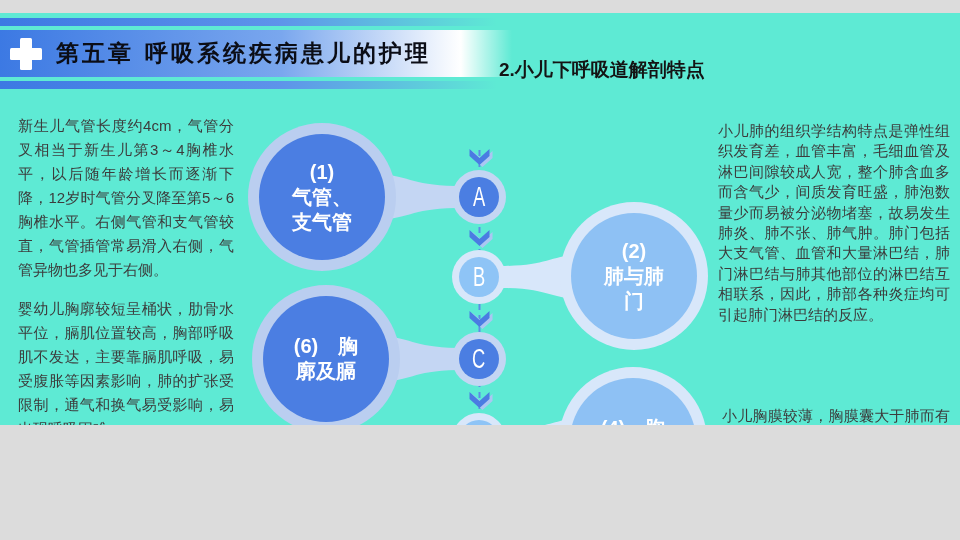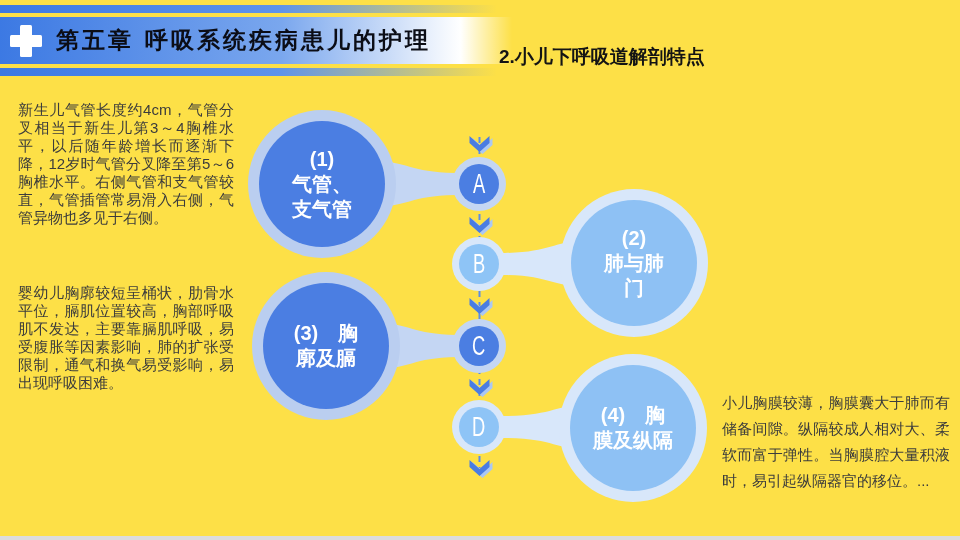--- a/index.html
+++ b/index.html
@@ -2,24 +2,24 @@
 <html><head>
 <meta charset="utf-8">
 <style>
   html,body{margin:0;padding:0;}
   body{
     font-family:"Liberation Sans", sans-serif;
     background:#dcdcdc;
   }
   .slide{
     position:relative;
-    width:960px;height:536px;
-    background:#fde047;
+    width:960px;height:412px;
+    background:#5eead4;
     overflow:hidden;
-    margin:0 auto;
+    margin:13px auto;
   }
   
   .bar-thin{
     position:absolute;left:0;height:8px;width:507px;
     background:linear-gradient(90deg,#3c79e3 0%,#5e93ea 55%,rgba(255,255,255,0) 98%);
   }
   .bar-thin.top{top:5px;}
   .bar-thin.bottom{top:68px;}
   .bar-main{
     position:absolute;left:0;top:17px;width:512px;height:47px;
@@ -38,21 +38,21 @@
   }
   .page-subtitle{
     position:absolute;left:499px;top:44px;
     font-size:19px;font-weight:bold;color:#141414;
     white-space:nowrap;
   }
   
   .para{
     position:absolute;
     font-size:15px;
-    line-height:18px;
+    line-height:24px;
     color:#3c3c3c;
     text-align:justify;
   }
   .para.l1{left:18px;top:101px;width:216px;}
   .para.l2{left:18px;top:284px;width:216px;}
   .para.r1{left:718px;top:108px;width:232px;line-height:20.4px;}
   .para.r2{left:722px;top:390px;width:228px;line-height:26px;}
   
   .diagram-svg{position:absolute;left:0;top:0;z-index:1;}
   .circle{
@@ -102,20 +102,21 @@
     </span>
     <span class="page-title">第五章 呼吸系统疾病患儿的护理</span>
   </div>
   <div class="bar-thin bottom"></div>
 
   <div class="page-subtitle">2.小儿下呼吸道解剖特点</div>
 
   <div class="para l1">新生儿气管长度约4cm，气管分叉相当于新生儿第3～4胸椎水平，以后随年龄增长而逐渐下降，12岁时气管分叉降至第5～6胸椎水平。右侧气管和支气管较直，气管插管常易滑入右侧，气管异物也多见于右侧。</div>
   <div class="para l2">婴幼儿胸廓较短呈桶状，肋骨水平位，膈肌位置较高，胸部呼吸肌不发达，主要靠膈肌呼吸，易受腹胀等因素影响，肺的扩张受限制，通气和换气易受影响，易出现呼吸困难。</div>
 
+  <div class="para r1">小儿肺的组织学结构特点是弹性组织发育差，血管丰富，毛细血管及淋巴间隙较成人宽，整个肺含血多而含气少，间质发育旺盛，肺泡数量少而易被分泌物堵塞，故易发生肺炎、肺不张、肺气肿。肺门包括大支气管、血管和大量淋巴结，肺门淋巴结与肺其他部位的淋巴结互相联系，因此，肺部各种炎症均可引起肺门淋巴结的反应。</div>
   <div class="para r2">小儿胸膜较薄，胸膜囊大于肺而有储备间隙。纵隔较成人相对大、柔软而富于弹性。当胸膜腔大量积液时，易引起纵隔器官的移位。...</div>
 
   <svg class="diagram-svg" width="960" height="540" viewBox="0 0 960 540">
 
     <path d="M 368 160 C 412 162 408 172 455 173 L 462 173 L 462 195 L 455 195 C 408 196 412 206 368 208 Z" fill="#c4d6f3"></path>
     <path d="M 592 240 C 548 242 552 252 505 253 L 498 253 L 498 275 L 505 275 C 552 276 548 286 592 288 Z" fill="#d8e7fa"></path>
     <path d="M 372 322 C 414 324 410 334 457 335 L 464 335 L 464 357 L 457 357 C 410 358 414 368 372 370 Z" fill="#c4d6f3"></path>
     <path d="M 596 403 C 552 405 556 415 507 416 L 500 416 L 500 438 L 507 438 C 556 439 552 449 596 451 Z" fill="#d8e7fa"></path>
 
     <line x1="479.5" y1="137" x2="479.5" y2="468" stroke="#5d8ce6" stroke-width="2" stroke-dasharray="6 5"></line>
@@ -146,21 +147,21 @@
     <span class="label">(1)
 气管、
 支气管</span>
   </div>
   <div class="circle light c2">
     <span class="label">(2)
 肺与肺
 门</span>
   </div>
   <div class="circle dark c3">
-    <span class="label">(3)　胸
+    <span class="label">(6)　胸
 廓及膈</span>
   </div>
   <div class="circle light c4">
     <span class="label">(4)　胸
 膜及纵隔</span>
   </div>
 
   <div class="node dark nA">
     <span class="letter">A</span>
   </div>

